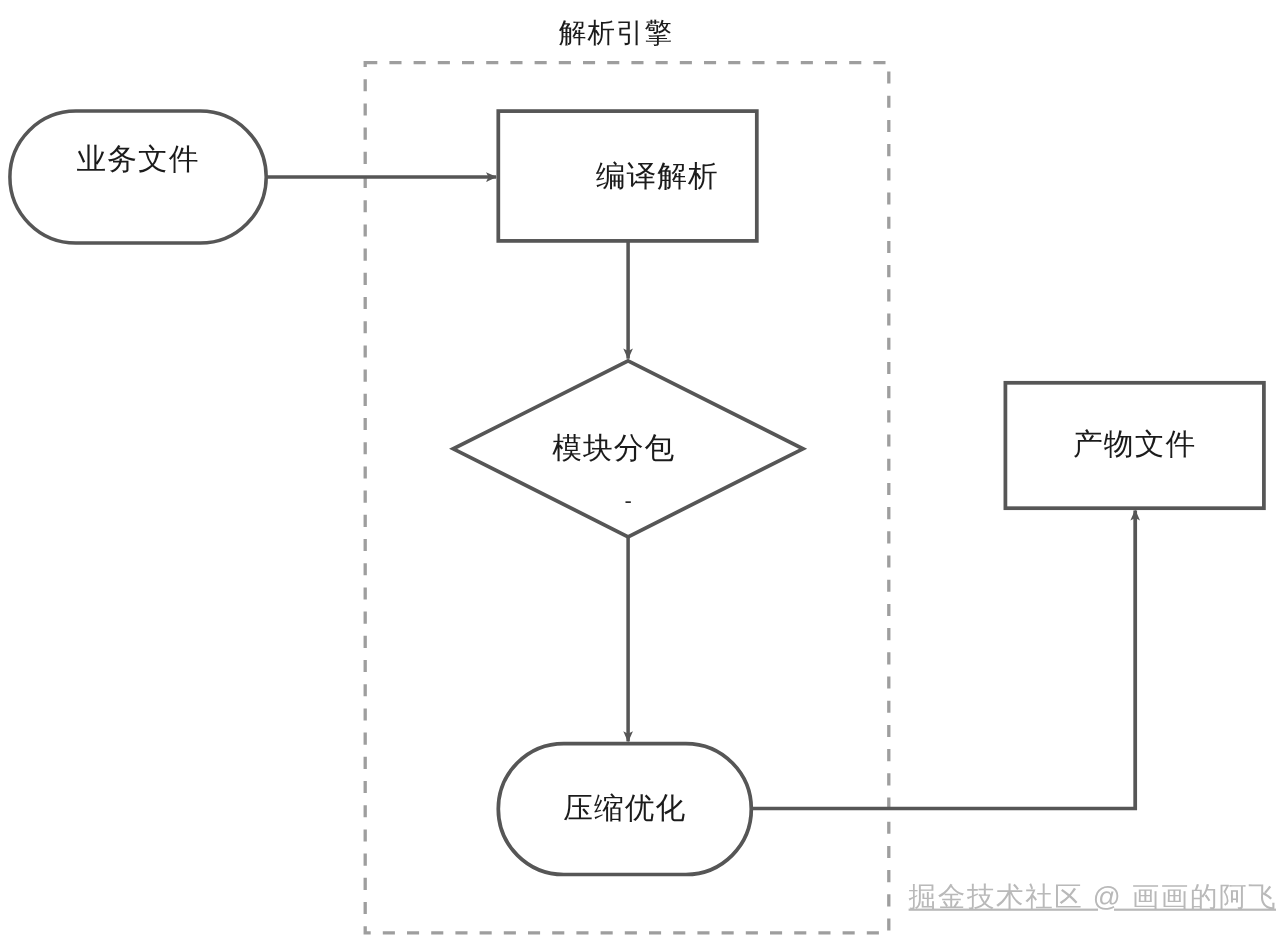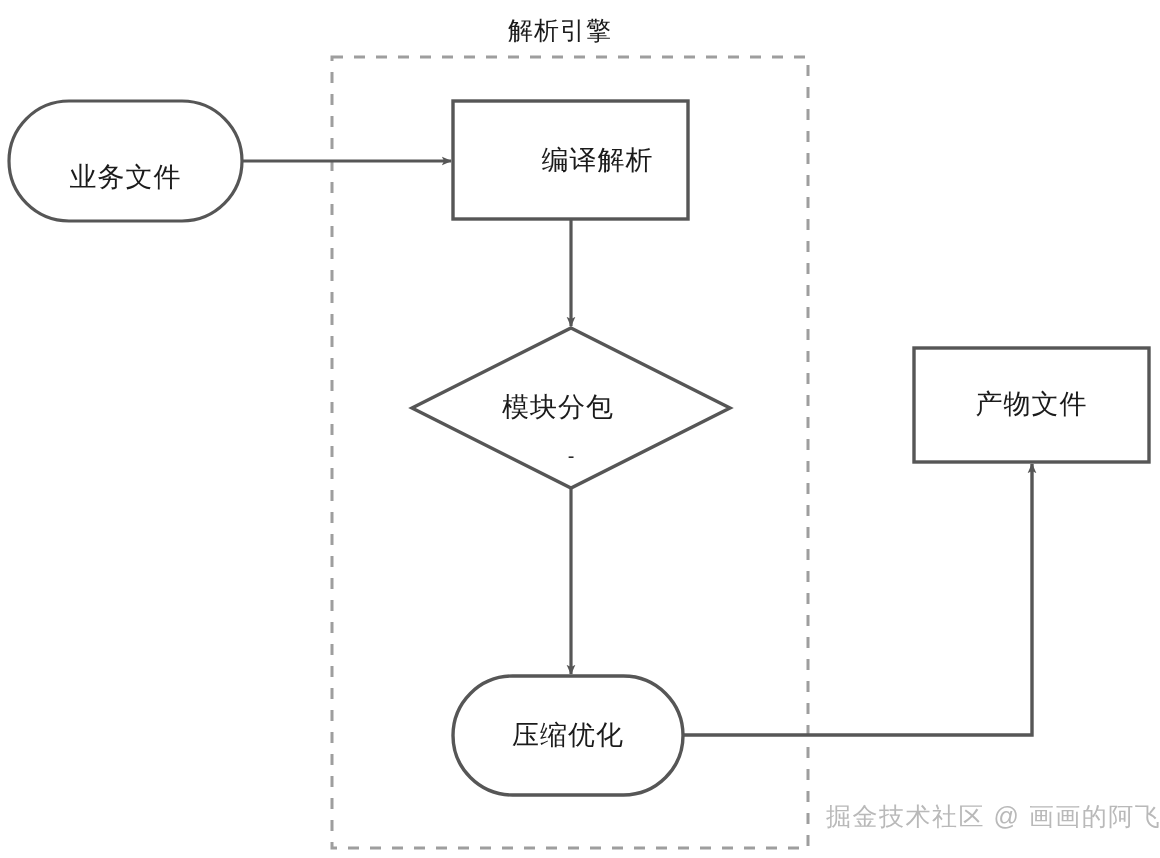--- a/index.html
+++ b/index.html
@@ -50,20 +50,21 @@
     white-space: nowrap;
   }
   .watermark {
     position: absolute;
     color: #b9b9b9;
     font-size: 25px;
     line-height: 1;
     letter-spacing: 1.5px;
     white-space: nowrap;
     text-shadow: 1px 1px 0 #ffffff;
+    text-decoration: underline;
   }
 </style>
 </head>
 <body>
 
 <div id="canvas">
 
   <svg id="flow-svg" viewBox="0 0 1160 858" xmlns="http://www.w3.org/2000/svg">
     <defs>
       <marker id="arrowhead" markerWidth="11" markerHeight="11" refX="9.2" refY="5" orient="auto" markerUnits="userSpaceOnUse">
@@ -87,21 +88,21 @@
 
     <line x1="571" y1="219" x2="571" y2="326" stroke="#565656" stroke-width="3.2" marker-end="url(#arrowhead)"></line>
 
     <line x1="571" y1="488" x2="571" y2="674" stroke="#565656" stroke-width="3.2" marker-end="url(#arrowhead)"></line>
 
     <path d="M683,735 L1032,735 L1032,464" fill="none" stroke="#565656" stroke-width="3.4" marker-end="url(#arrowhead)"></path>
   </svg>
 
   <div class="group-title" style="left:508px; top:18px;">解析引擎</div>
 
-  <div class="node-label" style="left:9px; top:164px; width:233px;">业务文件</div>
+  <div class="node-label" style="left:9px; top:132px; width:233px;">业务文件</div>
 
   <div class="node-label" style="left:453px; top:147px; width:235px;padding-left:27px;">编译解析</div>
 
   <div class="node-label" style="left:399px; top:394px; width:318px;">模块分包</div>
 
   <div class="diamond-sub" style="left:412px; top:446px; width:318px; text-align:center;">-</div>
 
   <div class="node-label" style="left:914px; top:391px; width:235px;">产物文件</div>
 
   <div class="node-label" style="left:453px; top:722px; width:230px;">压缩优化</div>

